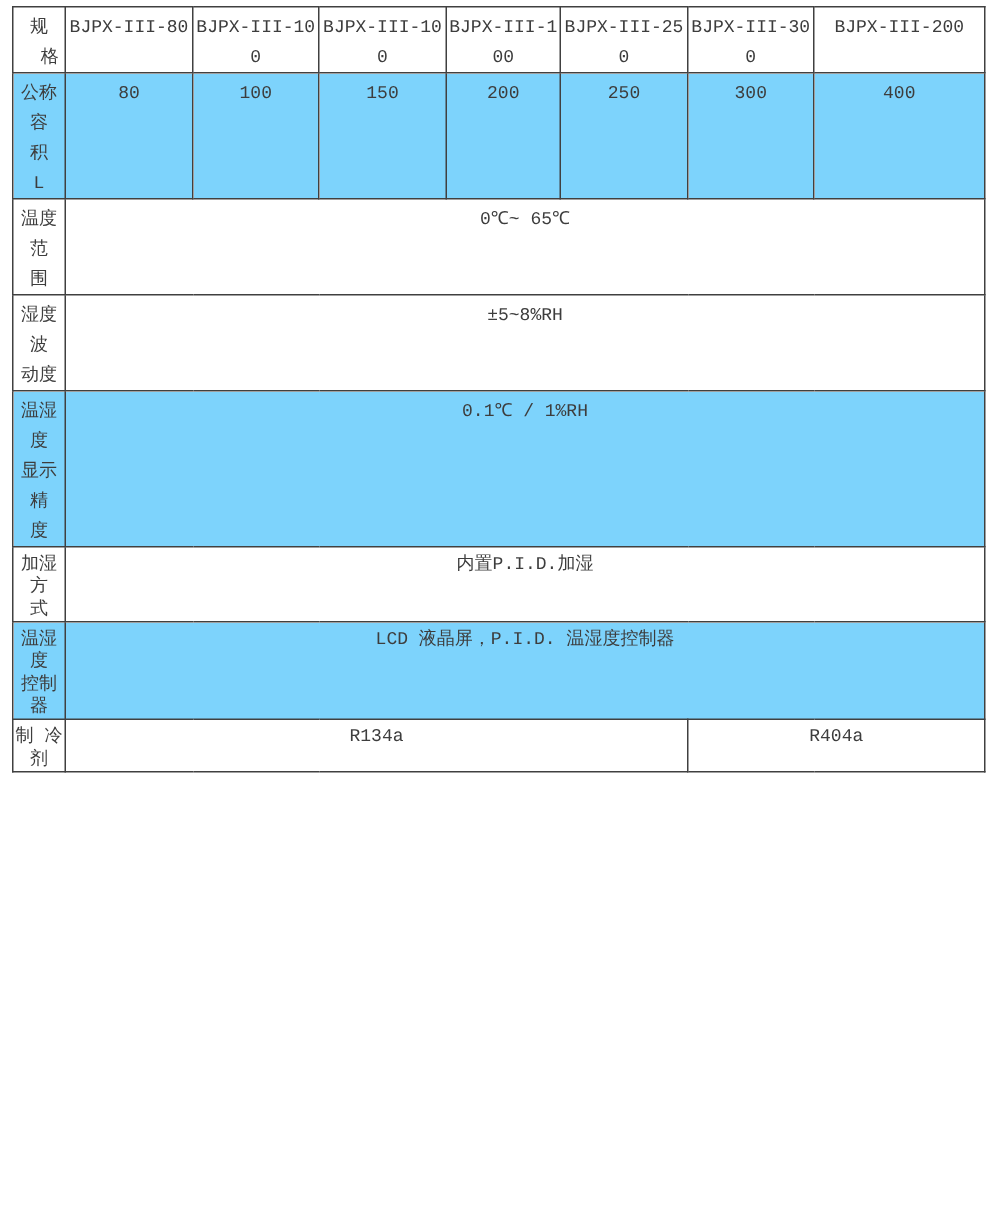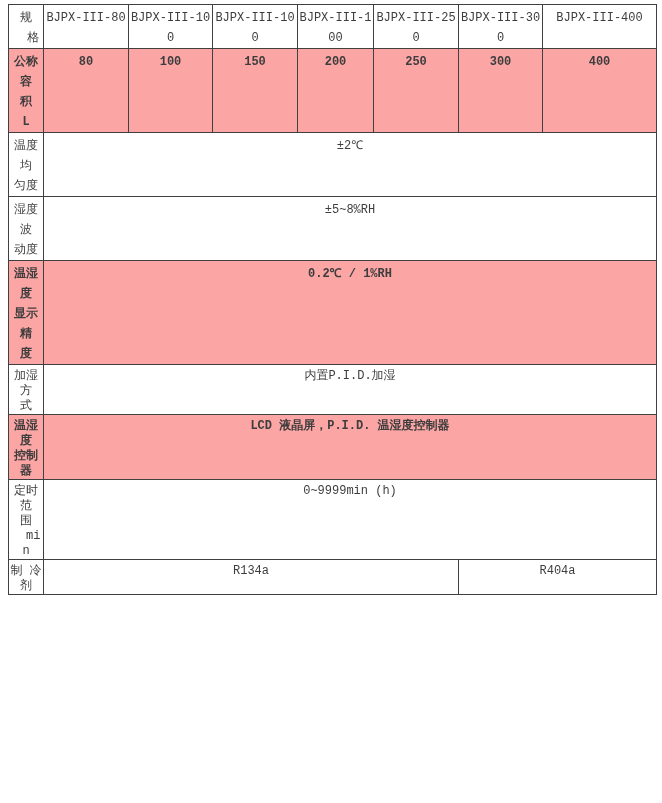--- a/index.html
+++ b/index.html
@@ -17,21 +17,21 @@
     word-break:break-all;
   }
   td.lbl{
     text-align:left;
     padding-left:3px;
     padding-right:0;
     font-size:10.5px;
     white-space:pre-wrap;
     line-height:20px;
   }
-  tr.alt{background:#fca5a5;font-weight:bold;}
+  tr.alt{background:#7dd3fc;}
   tr.tight td{line-height:15px;padding-top:4px;margin-left:48px;}
   td.model{font-size:11px;}
 </style>
 </head>
 <body>
 
 <div class="page">
 
   <table class="spec top">
     <colgroup>
@@ -47,64 +47,58 @@
     <tbody>
       <tr style="height:44px">
         <td class="lbl">规
   格</td>
         <td class="model">BJPX-III-80</td>
         <td class="model">BJPX-III-100</td>
         <td class="model">BJPX-III-100</td>
         <td class="model">BJPX-III-100</td>
         <td class="model">BJPX-III-250</td>
         <td class="model">BJPX-III-300</td>
-        <td class="model">BJPX-III-400</td>
+        <td class="model">BJPX-III-200</td>
       </tr>
       <tr class="alt" style="height:45px">
         <td class="lbl">公称容
 积  L</td>
         <td>80</td>
         <td>100</td>
         <td>150</td>
         <td>200</td>
         <td>250</td>
         <td>300</td>
         <td>400</td>
       </tr>
-      <tr style="height:48px">
-        <td class="lbl">温度均
-匀度</td>
-        <td colspan="7">±2℃</td>
+      <tr style="height:42px">
+        <td class="lbl">温度范
+围</td>
+        <td colspan="7">0℃~  65℃</td>
       </tr>
       <tr style="height:44px">
         <td class="lbl">湿度波
 动度</td>
         <td colspan="7">±5~8%RH</td>
       </tr>
       <tr class="alt" style="height:65px">
         <td class="lbl">温湿度
 显示精
 度</td>
-        <td colspan="7">0.2℃ / 1%RH</td>
+        <td colspan="7">0.1℃ / 1%RH</td>
       </tr>
       <tr class="tight" style="height:33px">
         <td class="lbl">加湿方
 式</td>
         <td colspan="7">内置P.I.D.加湿</td>
       </tr>
       <tr class="alt tight" style="height:35px">
         <td class="lbl">温湿度
 控制器</td>
         <td colspan="7">LCD 液晶屏，P.I.D. 温湿度控制器</td>
-      </tr>
-      <tr class="tight" style="height:53px">
-        <td class="lbl">定时范
-围
-  min</td>
-        <td colspan="7">0~9999min (h)</td>
       </tr>
       <tr class="tight" style="height:35px">
         <td class="lbl">制 冷
 剂</td>
         <td colspan="5">R134a</td>
         <td colspan="2">R404a</td>
       </tr>
 
     </tbody>
   </table>

